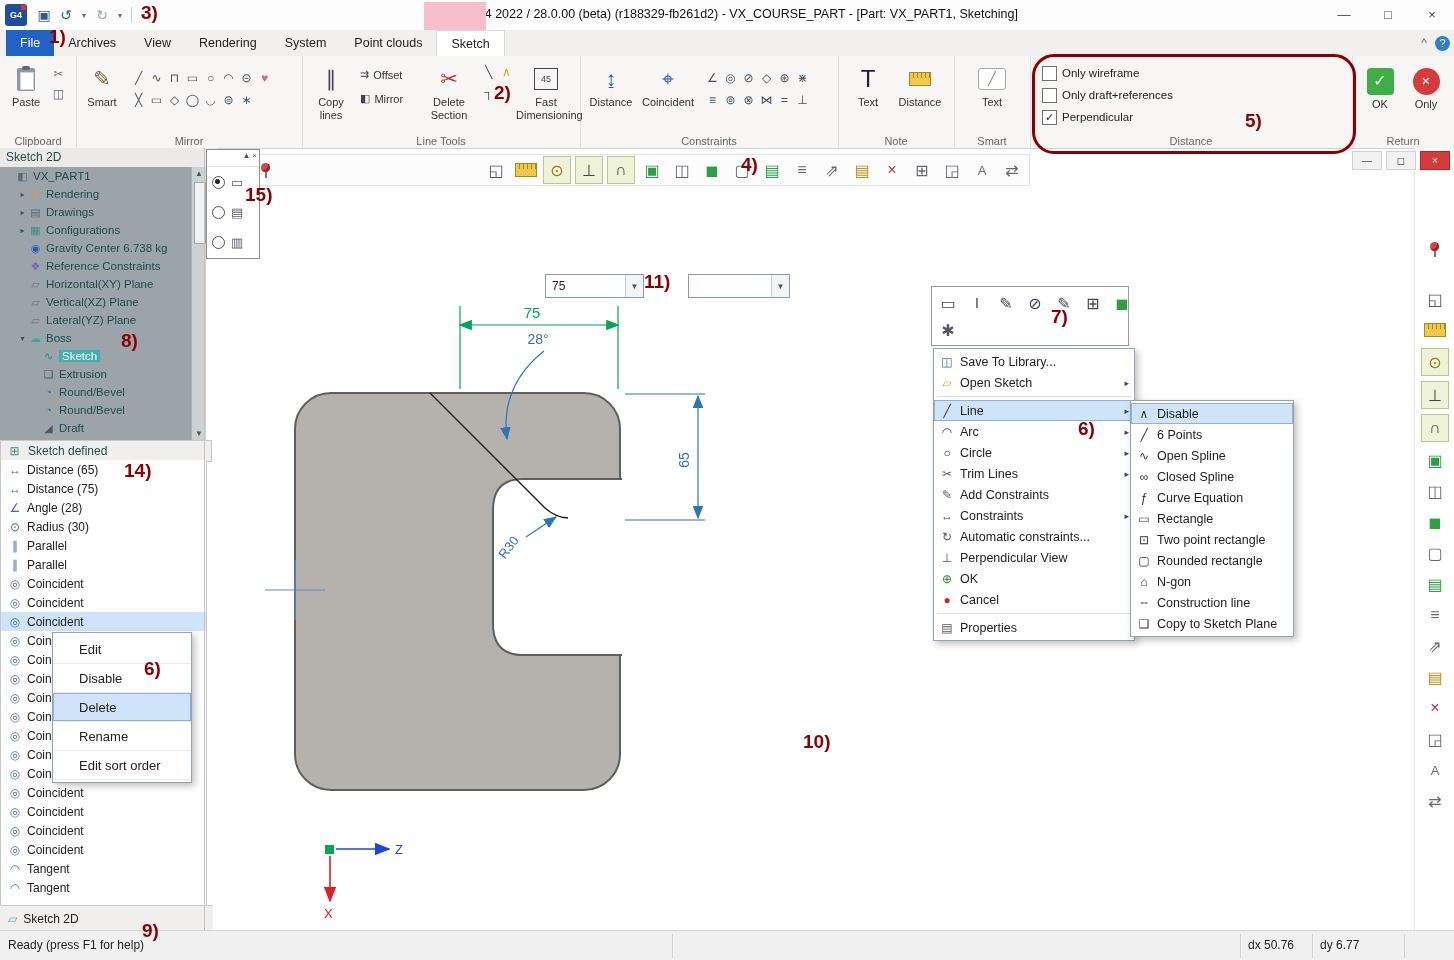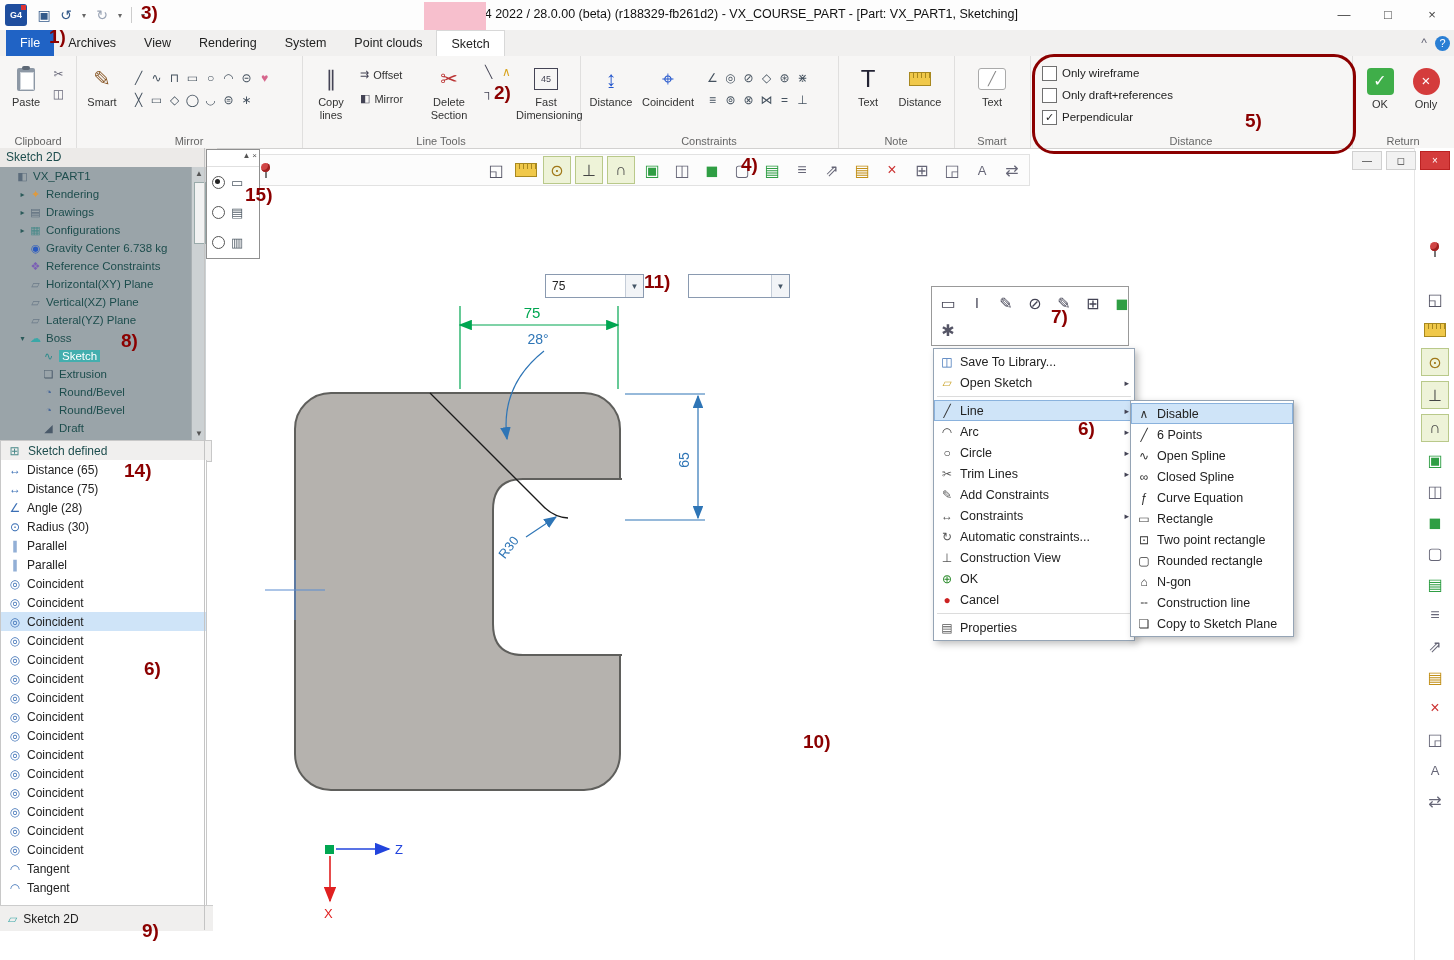--- a/index.html
+++ b/index.html
@@ -733,20 +733,37 @@
         <span class="ic" style="color: rgb(102, 102, 119);">◲</span>
       </div>
       <div class="tbtn">
         <span class="ic" style="color: rgb(102, 102, 119); font-size: 13px;">A</span>
       </div>
       <div class="tbtn">
         <span class="ic" style="color: rgb(102, 102, 119);">⇄</span>
       </div>
     </div>
 
+  <div class="menu" id="ctx-list">
+      <div class="mrow">
+        <span>Edit</span>
+      </div>
+      <div class="mrow">
+        <span>Disable</span>
+      </div>
+      <div class="mrow hl">
+        <span>Delete</span>
+      </div>
+      <div class="mrow">
+        <span>Rename</span>
+      </div>
+      <div class="mrow">
+        <span>Edit sort order</span>
+      </div>
+    </div>
   <div class="menu" id="ctx-canvas">
       <div class="mrow">
         <span class="ic mic" style="color: rgb(59, 111, 181);">◫</span>
         <span>Save To Library...</span>
       </div>
       <div class="mrow">
         <span class="ic mic" style="color: rgb(201, 162, 39);">▱</span>
         <span>Open Sketch</span>
         <span class="msub">▸</span>
       </div>
@@ -779,21 +796,21 @@
         <span class="ic mic" style="color: rgb(85, 85, 85);">↔</span>
         <span>Constraints</span>
         <span class="msub">▸</span>
       </div>
       <div class="mrow">
         <span class="ic mic" style="color: rgb(85, 85, 85);">↻</span>
         <span>Automatic constraints...</span>
       </div>
       <div class="mrow">
         <span class="ic mic" style="color: rgb(85, 85, 85);">⊥</span>
-        <span>Construction View</span>
+        <span>Perpendicular View</span>
       </div>
       <div class="mrow">
         <span class="ic mic" style="color: rgb(42, 138, 42);">⊕</span>
         <span>OK</span>
       </div>
       <div class="mrow">
         <span class="ic mic" style="color: rgb(204, 34, 34);">●</span>
         <span>Cancel</span>
       </div>
       <div class="msep"></div>
@@ -842,20 +859,29 @@
       <div class="mrow">
         <span class="ic mic" style="color: rgb(51, 51, 51);">╌</span>
         <span>Construction line</span>
       </div>
       <div class="mrow">
         <span class="ic mic" style="color: rgb(51, 51, 51);">❏</span>
         <span>Copy to Sketch Plane</span>
       </div>
     </div>
 
+  <div id="statusbar">
+    <span id="sb-ready">Ready (press F1 for help)</span>
+    <span class="sbsep" style="left:672px"></span>
+    <span class="sbsep" style="left:1240px"></span>
+    <span id="sb-dx">dx 50.76</span>
+    <span class="sbsep" style="left:1312px"></span>
+    <span id="sb-dy">dy 6.77</span>
+    <span class="sbsep" style="left:1404px"></span>
+  </div>
 
   <div id="ann-box5"></div>
 
 <div class="ann" style="left: 49px; top: 26px;">1)</div>
     <div class="ann" style="left: 494px; top: 82px;">2)</div>
     <div class="ann" style="left: 141px; top: 2px;">3)</div>
     <div class="ann" style="left: 741px; top: 154px;">4)</div>
     <div class="ann" style="left: 1245px; top: 110px;">5)</div>
     <div class="ann" style="left: 1078px; top: 418px;">6)</div>
     <div class="ann" style="left: 144px; top: 658px;">6)</div>

